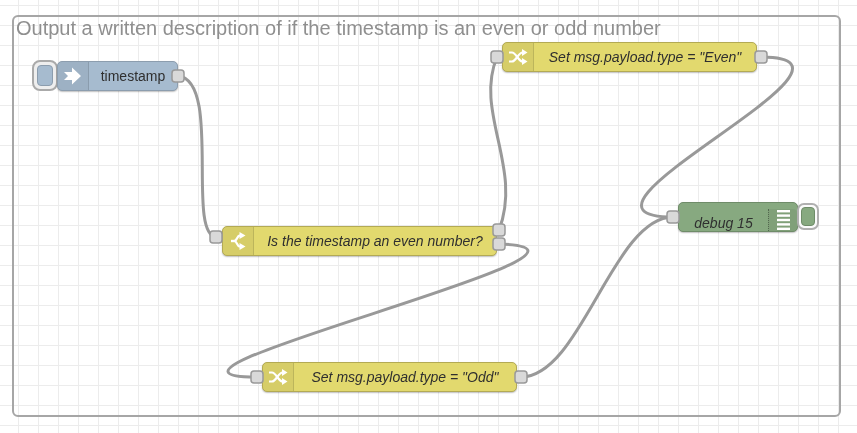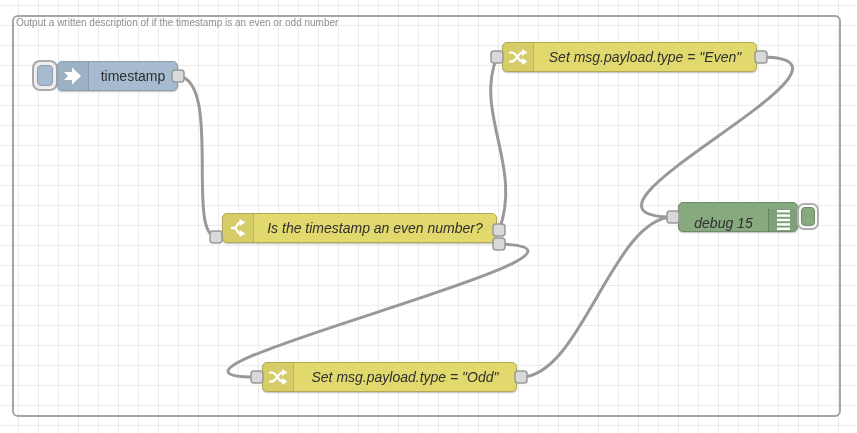--- a/index.html
+++ b/index.html
@@ -14,21 +14,21 @@
     background-position:18px 5px;
   }
   .layer{position:absolute;left:0;top:0;width:857px;height:433px;}
   #wire-layer{z-index:1;}
   #port-layer{z-index:3;pointer-events:none;}
   #group-rect{
     position:absolute;left:12px;top:15px;width:825px;height:398px;
     border:2px solid #a6a6a6;border-radius:6px;z-index:0;background:transparent;
   }
   #group-label{
-    position:absolute;left:16px;top:17px;font-size:10px;color:#8f8f8f;
+    position:absolute;left:16px;top:17px;font-size:20px;color:#8f8f8f;
     white-space:nowrap;z-index:0;
   }
   .node{
     position:absolute;height:30px;display:flex;align-items:stretch;
     border-radius:5px;box-sizing:border-box;z-index:2;
     box-shadow:0 1px 1.5px rgba(0,0,0,0.25);
   }
   .node-inject{background:#a6bbcf;border:1px solid #8c9dae;}
   .node-fn{background:#e2d96e;border:1px solid #b3aa54;}
   .node-debug{background:#87a980;border:1px solid #6f8c69;align-items:flex-end;}
@@ -90,21 +90,21 @@
 
   <div class="node node-inject" style="left:57px;top:61px;width:121px;">
     <div class="icon-region">
       <svg width="18" height="20" viewBox="0 0 18 20">
         <polygon points="0,6 8,6 8,1.5 17,10 8,18.5 8,14 0,14 4,10" fill="#ffffff"></polygon>
       </svg>
     </div>
     <div class="node-label">timestamp</div>
   </div>
 
-  <div class="node node-fn" style="left:222px;top:213px;width:275px;">
+  <div class="node node-fn" style="left:222px;top:226px;width:275px;">
     <div class="icon-region">
       <svg width="19" height="20" viewBox="0 0 19 20">
         <path d="M2,10 L5.5,10" stroke="#ffffff" stroke-width="2.4" fill="none"></path>
         <path d="M5,10 C8.5,10 7.5,4.8 11,4.3" stroke="#ffffff" stroke-width="2.2" fill="none"></path>
         <path d="M5,10 C8.5,10 7.5,15.2 11,15.7" stroke="#ffffff" stroke-width="2.2" fill="none"></path>
         <polygon points="10.5,1 16.5,4.5 10.5,8" fill="#ffffff"></polygon>
         <polygon points="10.5,12 16.5,15.5 10.5,19" fill="#ffffff"></polygon>
       </svg>
     </div>
     <div class="node-label italic">Is the timestamp an even number?</div>

